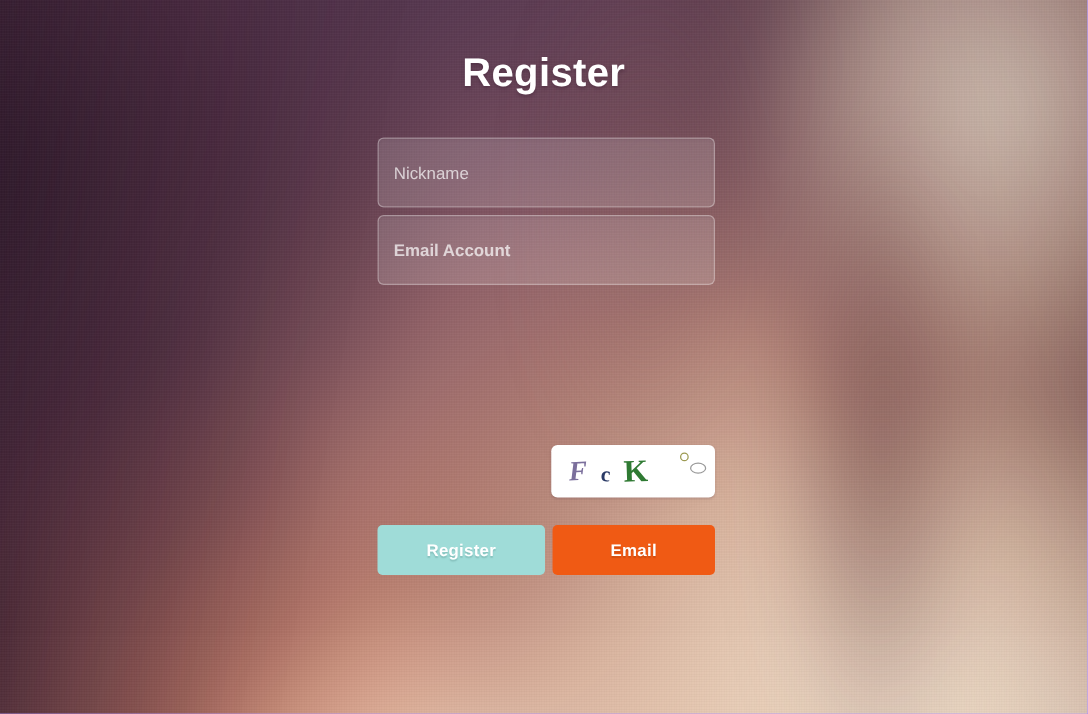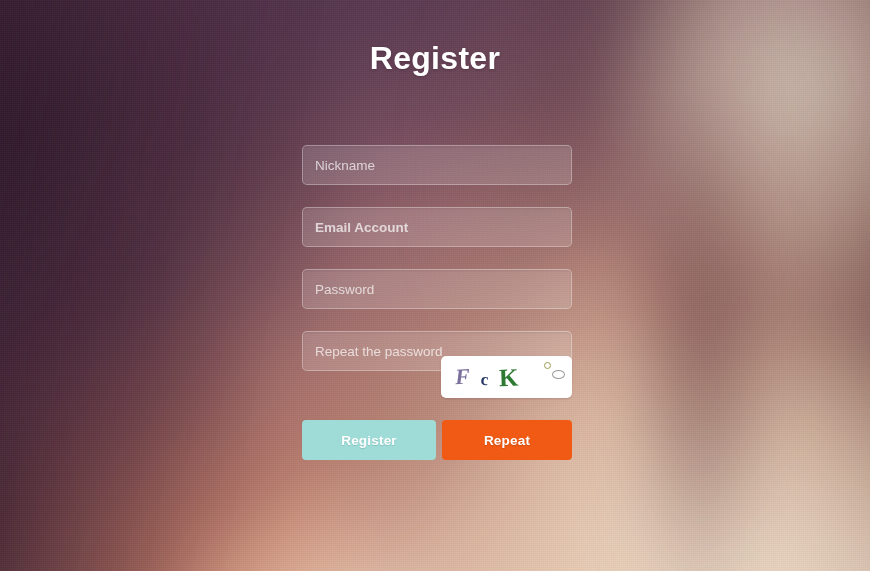--- a/index.html
+++ b/index.html
@@ -76,31 +76,30 @@
     font-weight: bold;
     color: #ffffff;
     letter-spacing: 0.3px;
     text-shadow: 0 1px 3px rgba(60,30,50,0.45);
   }
 
   .field {
     position: absolute;
     left: 302px;
     width: 270px;
-    height: 40px;
+    height: 56px;
     border-radius: 5px;
     border: 1px solid rgba(255,255,255,0.30);
     background: rgba(255,255,255,0.16);
     color: #f2ecea;
     font-family: "Liberation Sans", sans-serif;
     font-size: 13.5px;
     padding: 0 12px;
     outline: none;
     box-shadow: inset 0 1px 2px rgba(60,30,50,0.10);
-    margin-top: 35px;
   }
   .field::placeholder {
     color: rgba(255,255,255,0.70);
     font-size: 13.5px;
   }
 
   #f-nickname { top: 110px; }
   #f-email    { top: 172px; font-weight: bold; }
   #f-password { top: 234px; }
   #f-repeat   { top: 296px; }
@@ -193,33 +192,31 @@
   <div class="bg-layer bg-grain"></div>
 
   <div class="form-wrap">
 
     <div class="page-title">Register</div>
 
     <input class="field" id="f-nickname" type="text" placeholder="Nickname" style="">
 
     <input class="field" id="f-email" type="text" placeholder="Email Account" style="">
 
-    <input class="field" id="f-password" type="password" placeholder="Password" style="">
-
-    <input class="field" id="f-repeat" type="password" placeholder="Repeat the password" style="">
+
 
 
     <div class="captcha">
       <div class="captcha-glyphs">
         <span class="cg cg-1">F</span>
         <span class="cg cg-2">c</span>
         <span class="cg cg-3">K</span>
       </div>
       <span class="cap-circ cap-circ-a"></span>
       <span class="cap-circ cap-circ-b"></span>
     </div>
 
     <button class="btn" id="btn-register">Register</button>
 
-    <button class="btn" id="btn-login">Repeat</button>
+    <button class="btn" id="btn-login">Email</button>
 
   </div>
 </div>
 
 </body></html>

